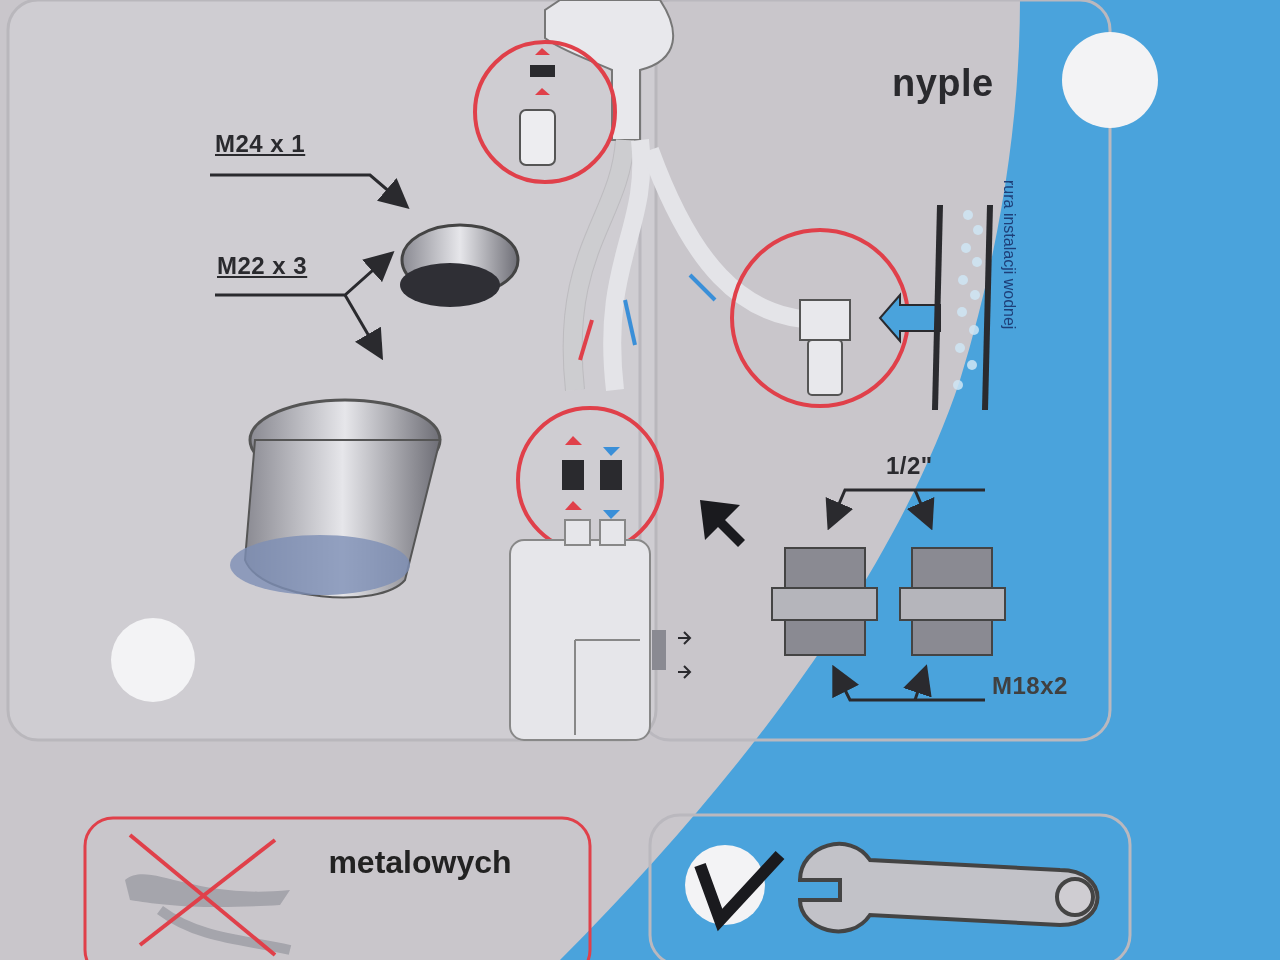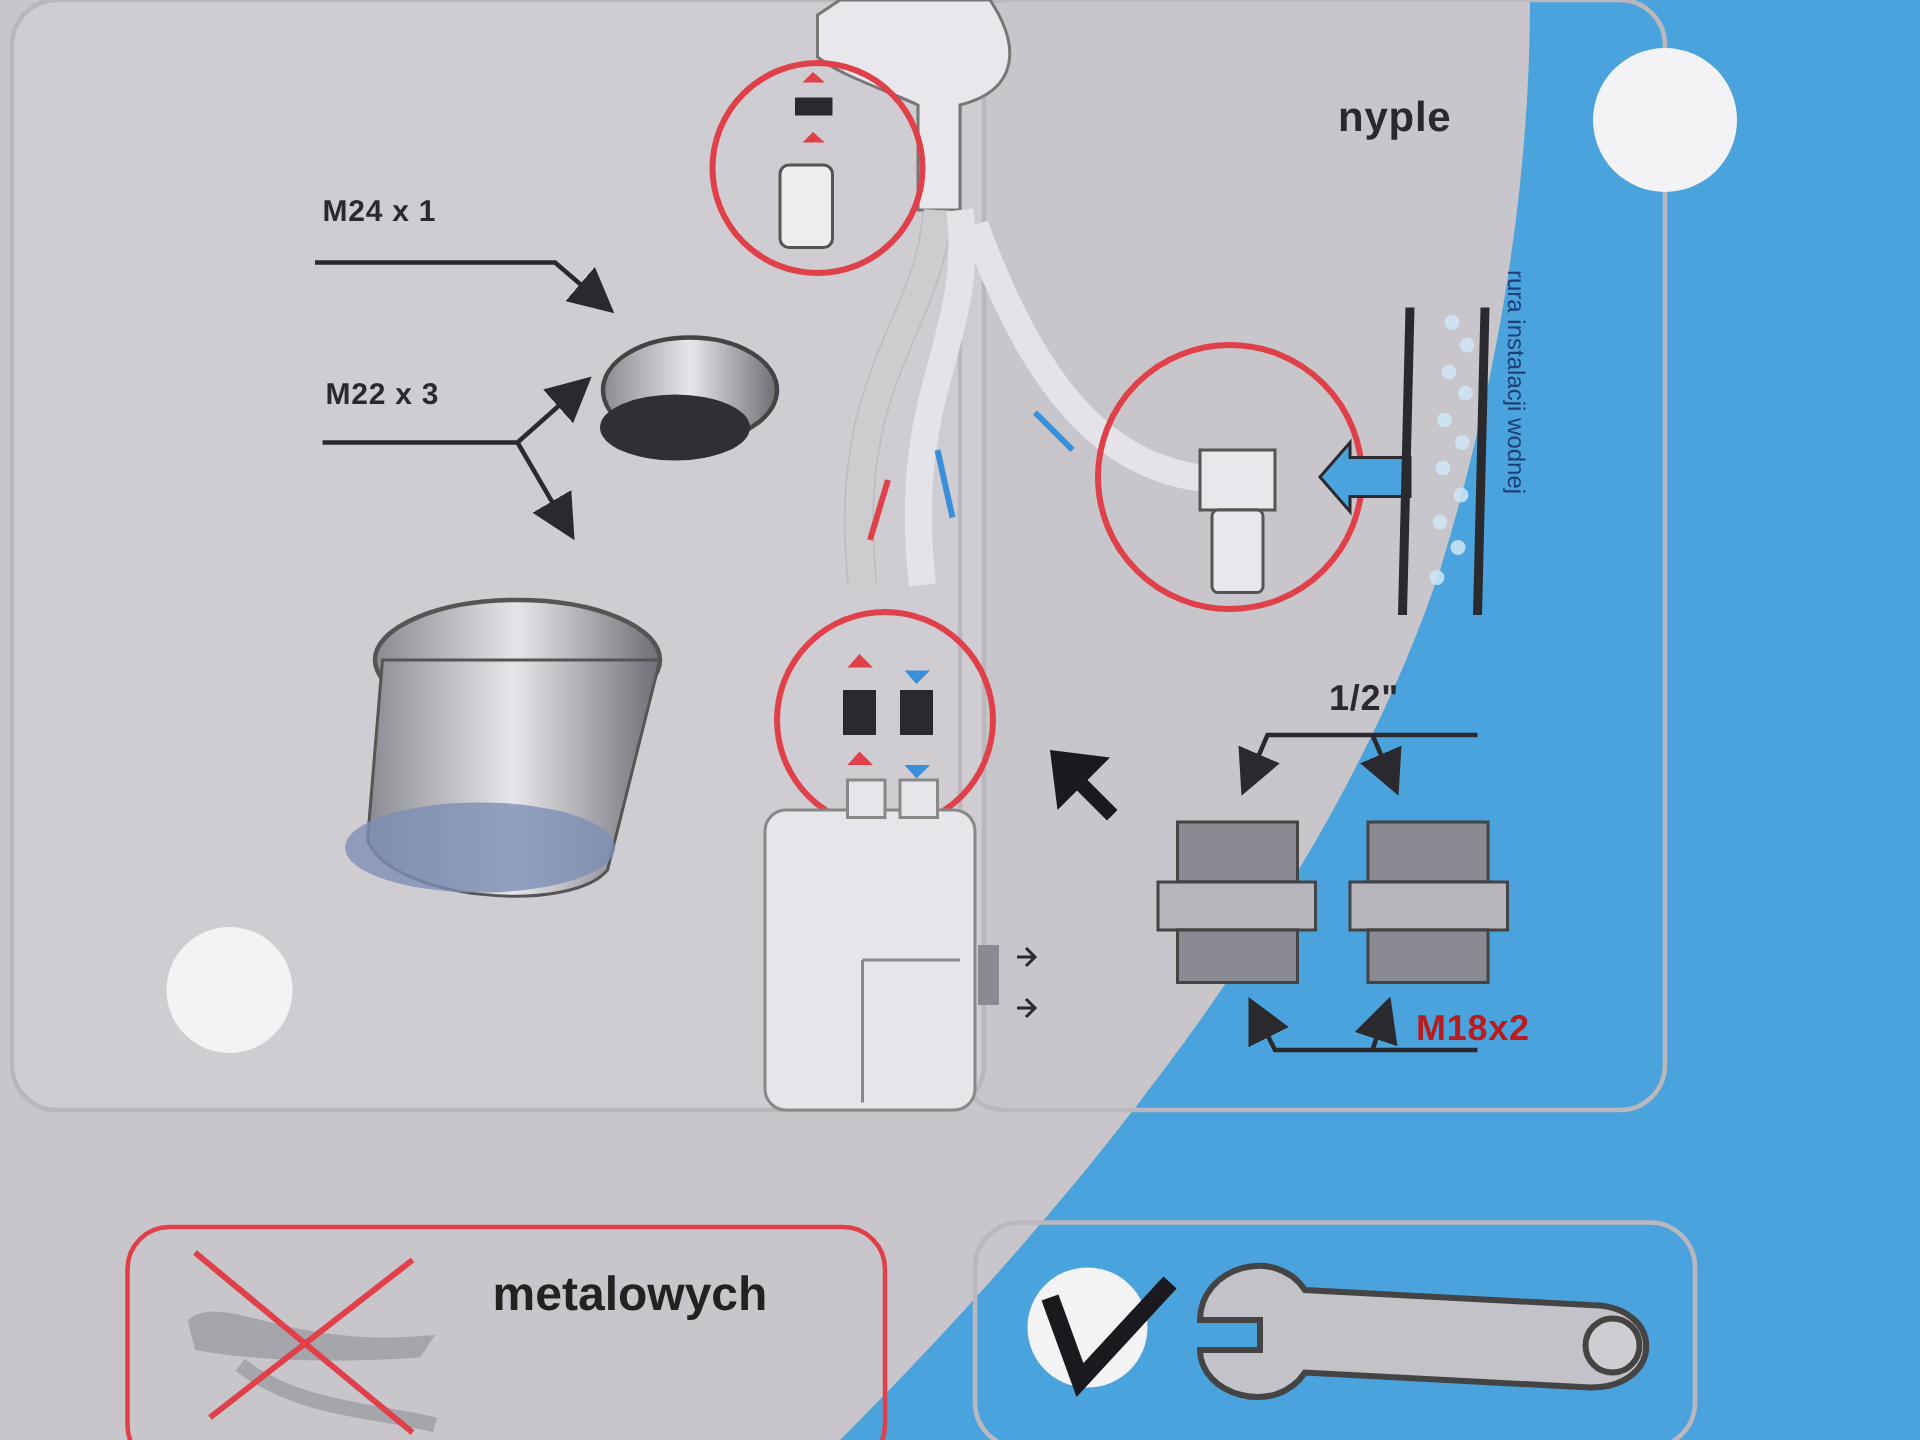--- a/index.html
+++ b/index.html
@@ -3,22 +3,22 @@
   <meta charset="utf-8">
   <style>
     html, body { margin: 0; padding: 0; }
     body {
       width: 1280px; height: 960px; overflow: hidden; position: relative;
       background: #c9c6cb;
       font-family: "Liberation Sans", sans-serif;
     }
     .stage { position: absolute; inset: 0; }
     .lbl { position: absolute; font-weight: bold; color: #2a2a2e; letter-spacing: 0.5px; }
-    .big { font-size: 28px; }
-    .mid { font-size: 20px; }
+    .big { font-size: 38px; }
+    .mid { font-size: 24px; text-decoration: underline; }
     .sm  { font-size: 24px; }
     .warn-text {
       position: absolute; left: 300px; top: 842px; width: 240px;
       text-align: center; font-size: 32px; font-weight: bold; color: #222; line-height: 40px;
     }
     .vert {
       position: absolute; left: 1018px; top: 180px;
       transform-origin: left top; transform: rotate(90deg) translate(0,0);
       font-size: 16px; color: #1e3f78; white-space: nowrap;
     }
@@ -145,19 +145,19 @@
     <g>
       <path d="M800,880 C800,845 850,830 870,860 L1060,870 C1110,870 1110,925 1060,925 L870,915 C850,945 800,930 800,900 L840,900 L840,880 Z" fill="#c2c2c8" stroke="#444" stroke-width="4"></path>
       <circle cx="1075" cy="897" r="18" fill="#cfcdd2" stroke="#444" stroke-width="4"></circle>
     </g>
   </svg>
 
   <div class="lbl big" style="left:892px;top:62px">nyple</div>
   <div class="lbl mid" style="left:215px;top:130px">M24 x 1</div>
   <div class="lbl mid" style="left:217px;top:252px">M22 x 3</div>
   <div class="lbl sm" style="left:886px;top:452px">1/2"</div>
-  <div class="lbl sm" style="left:944px;top:672px;color:#b91c1c">M18x2</div>
+  <div class="lbl sm" style="left:992px;top:672px;color:#404040">M18x2</div>
   <div class="vert">rura instalacji wodnej</div>
 
   <div class="warn-text">
     <div>metalowych</div>
   </div>
 </div>
 
 </body></html>

